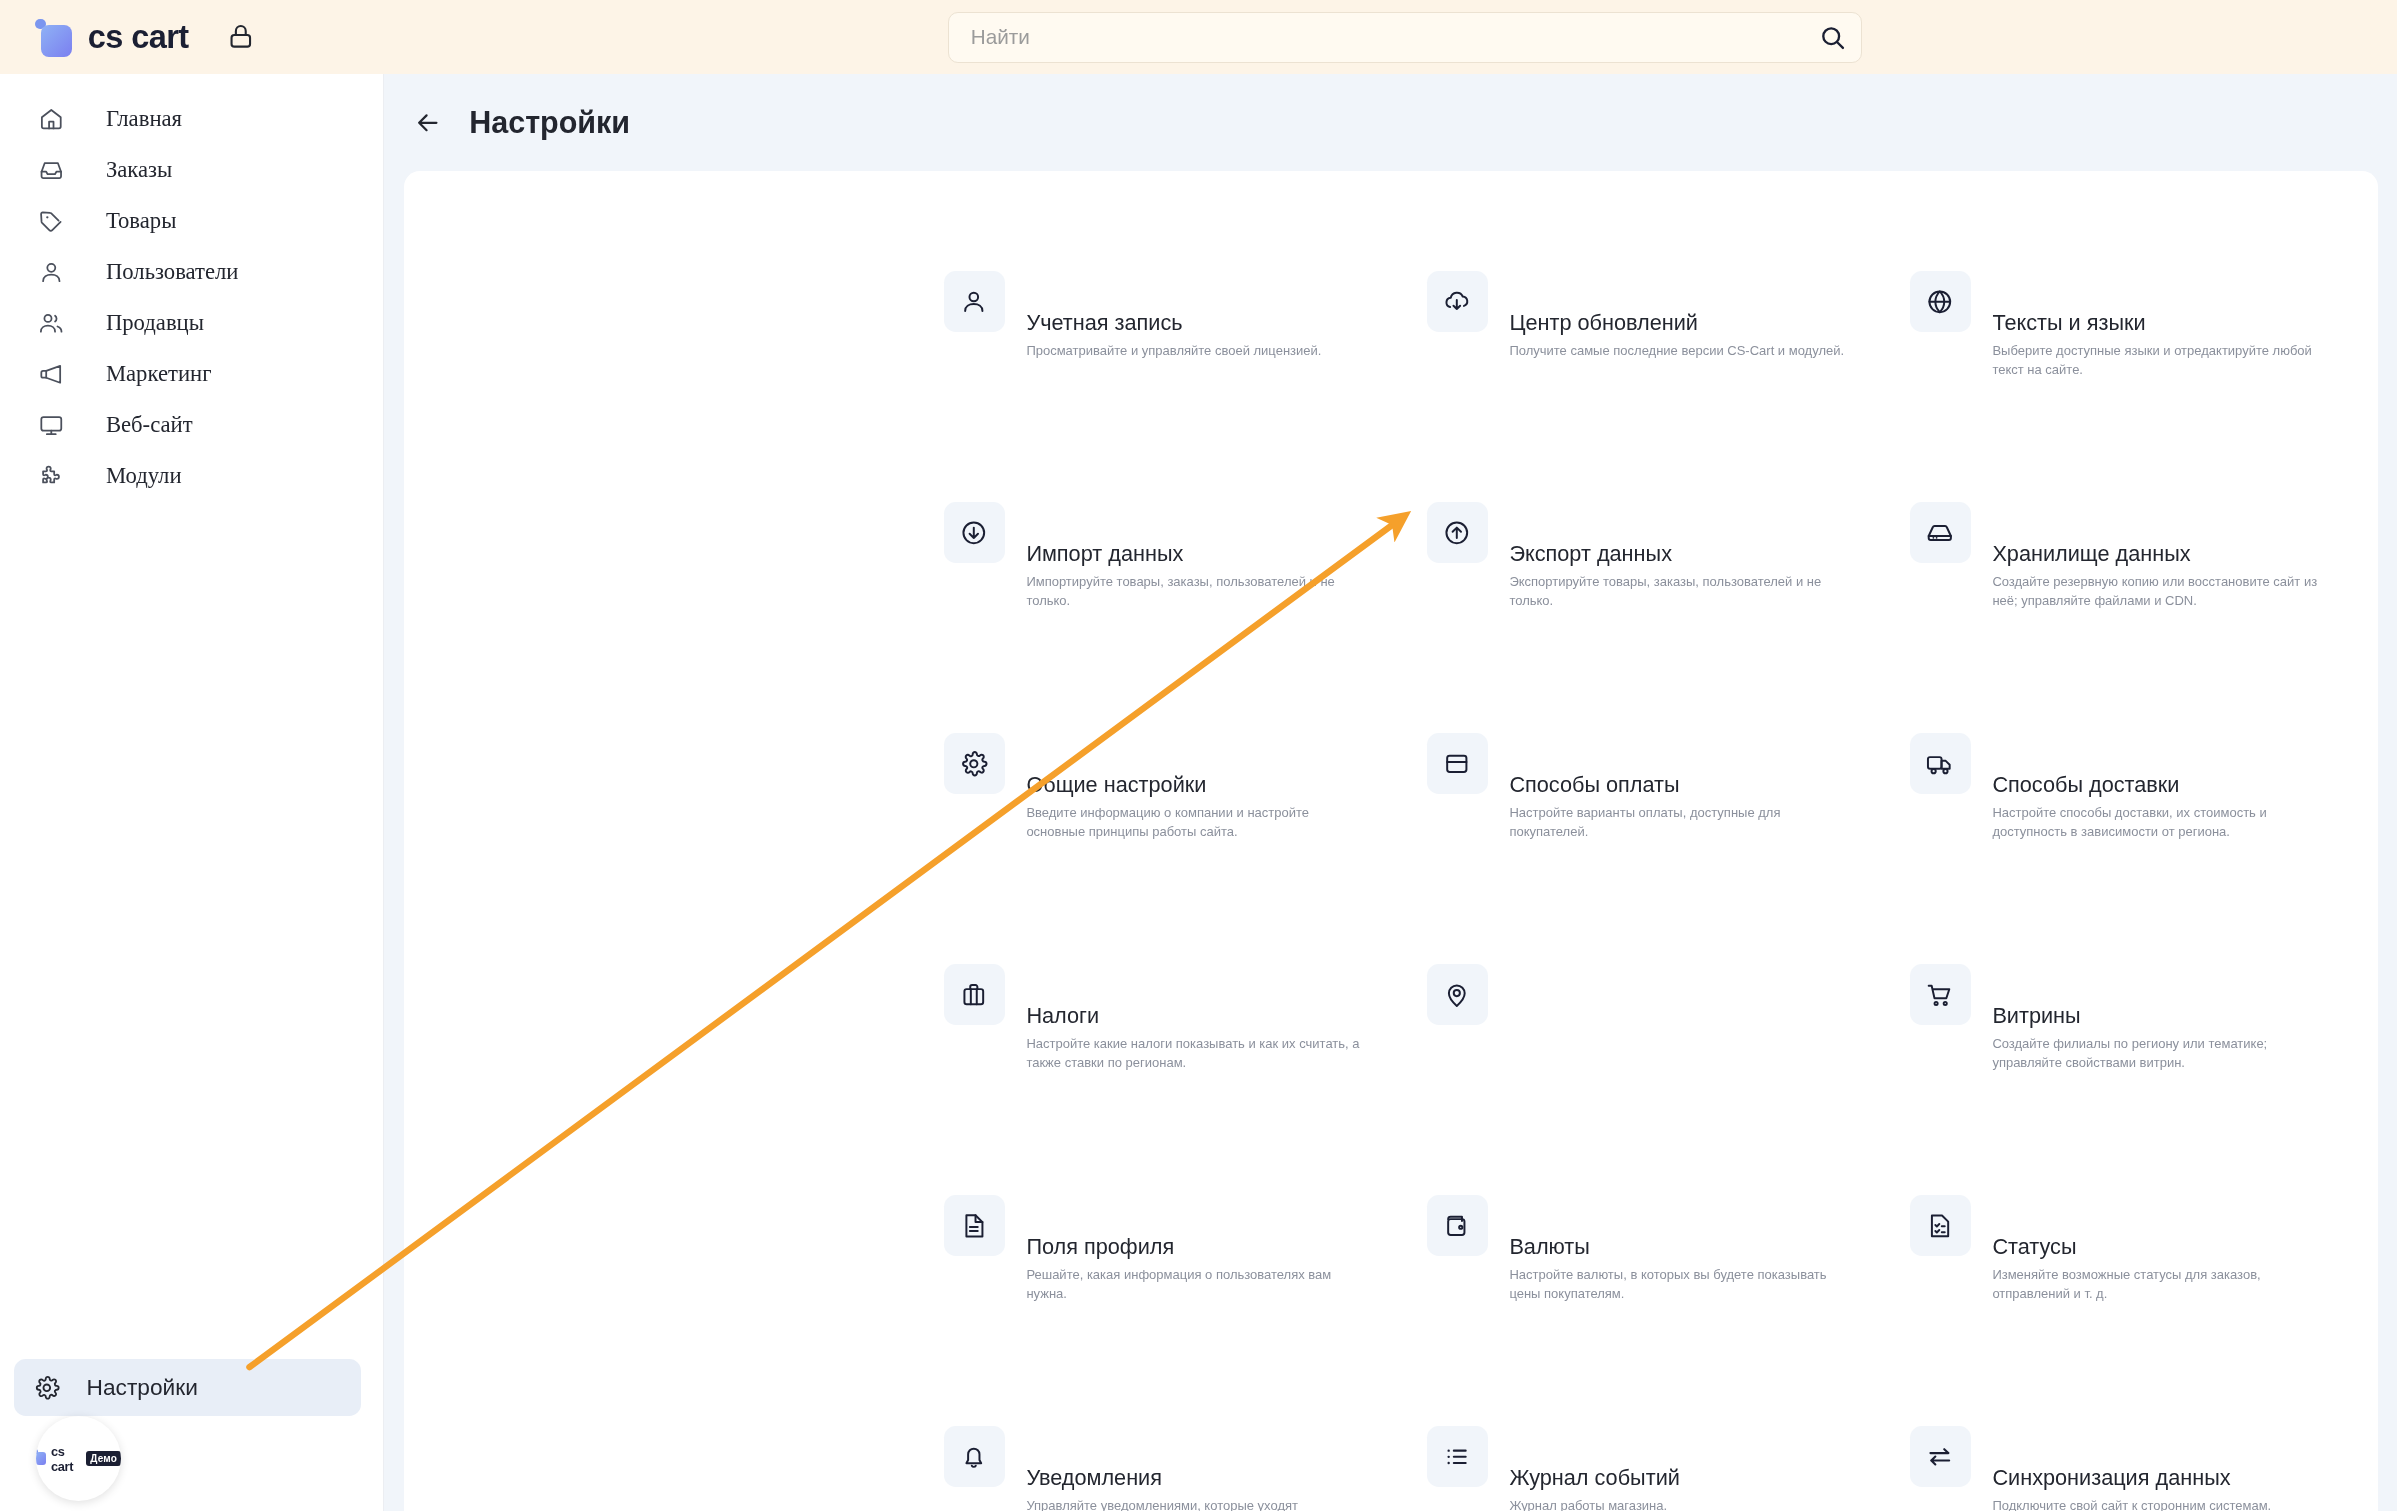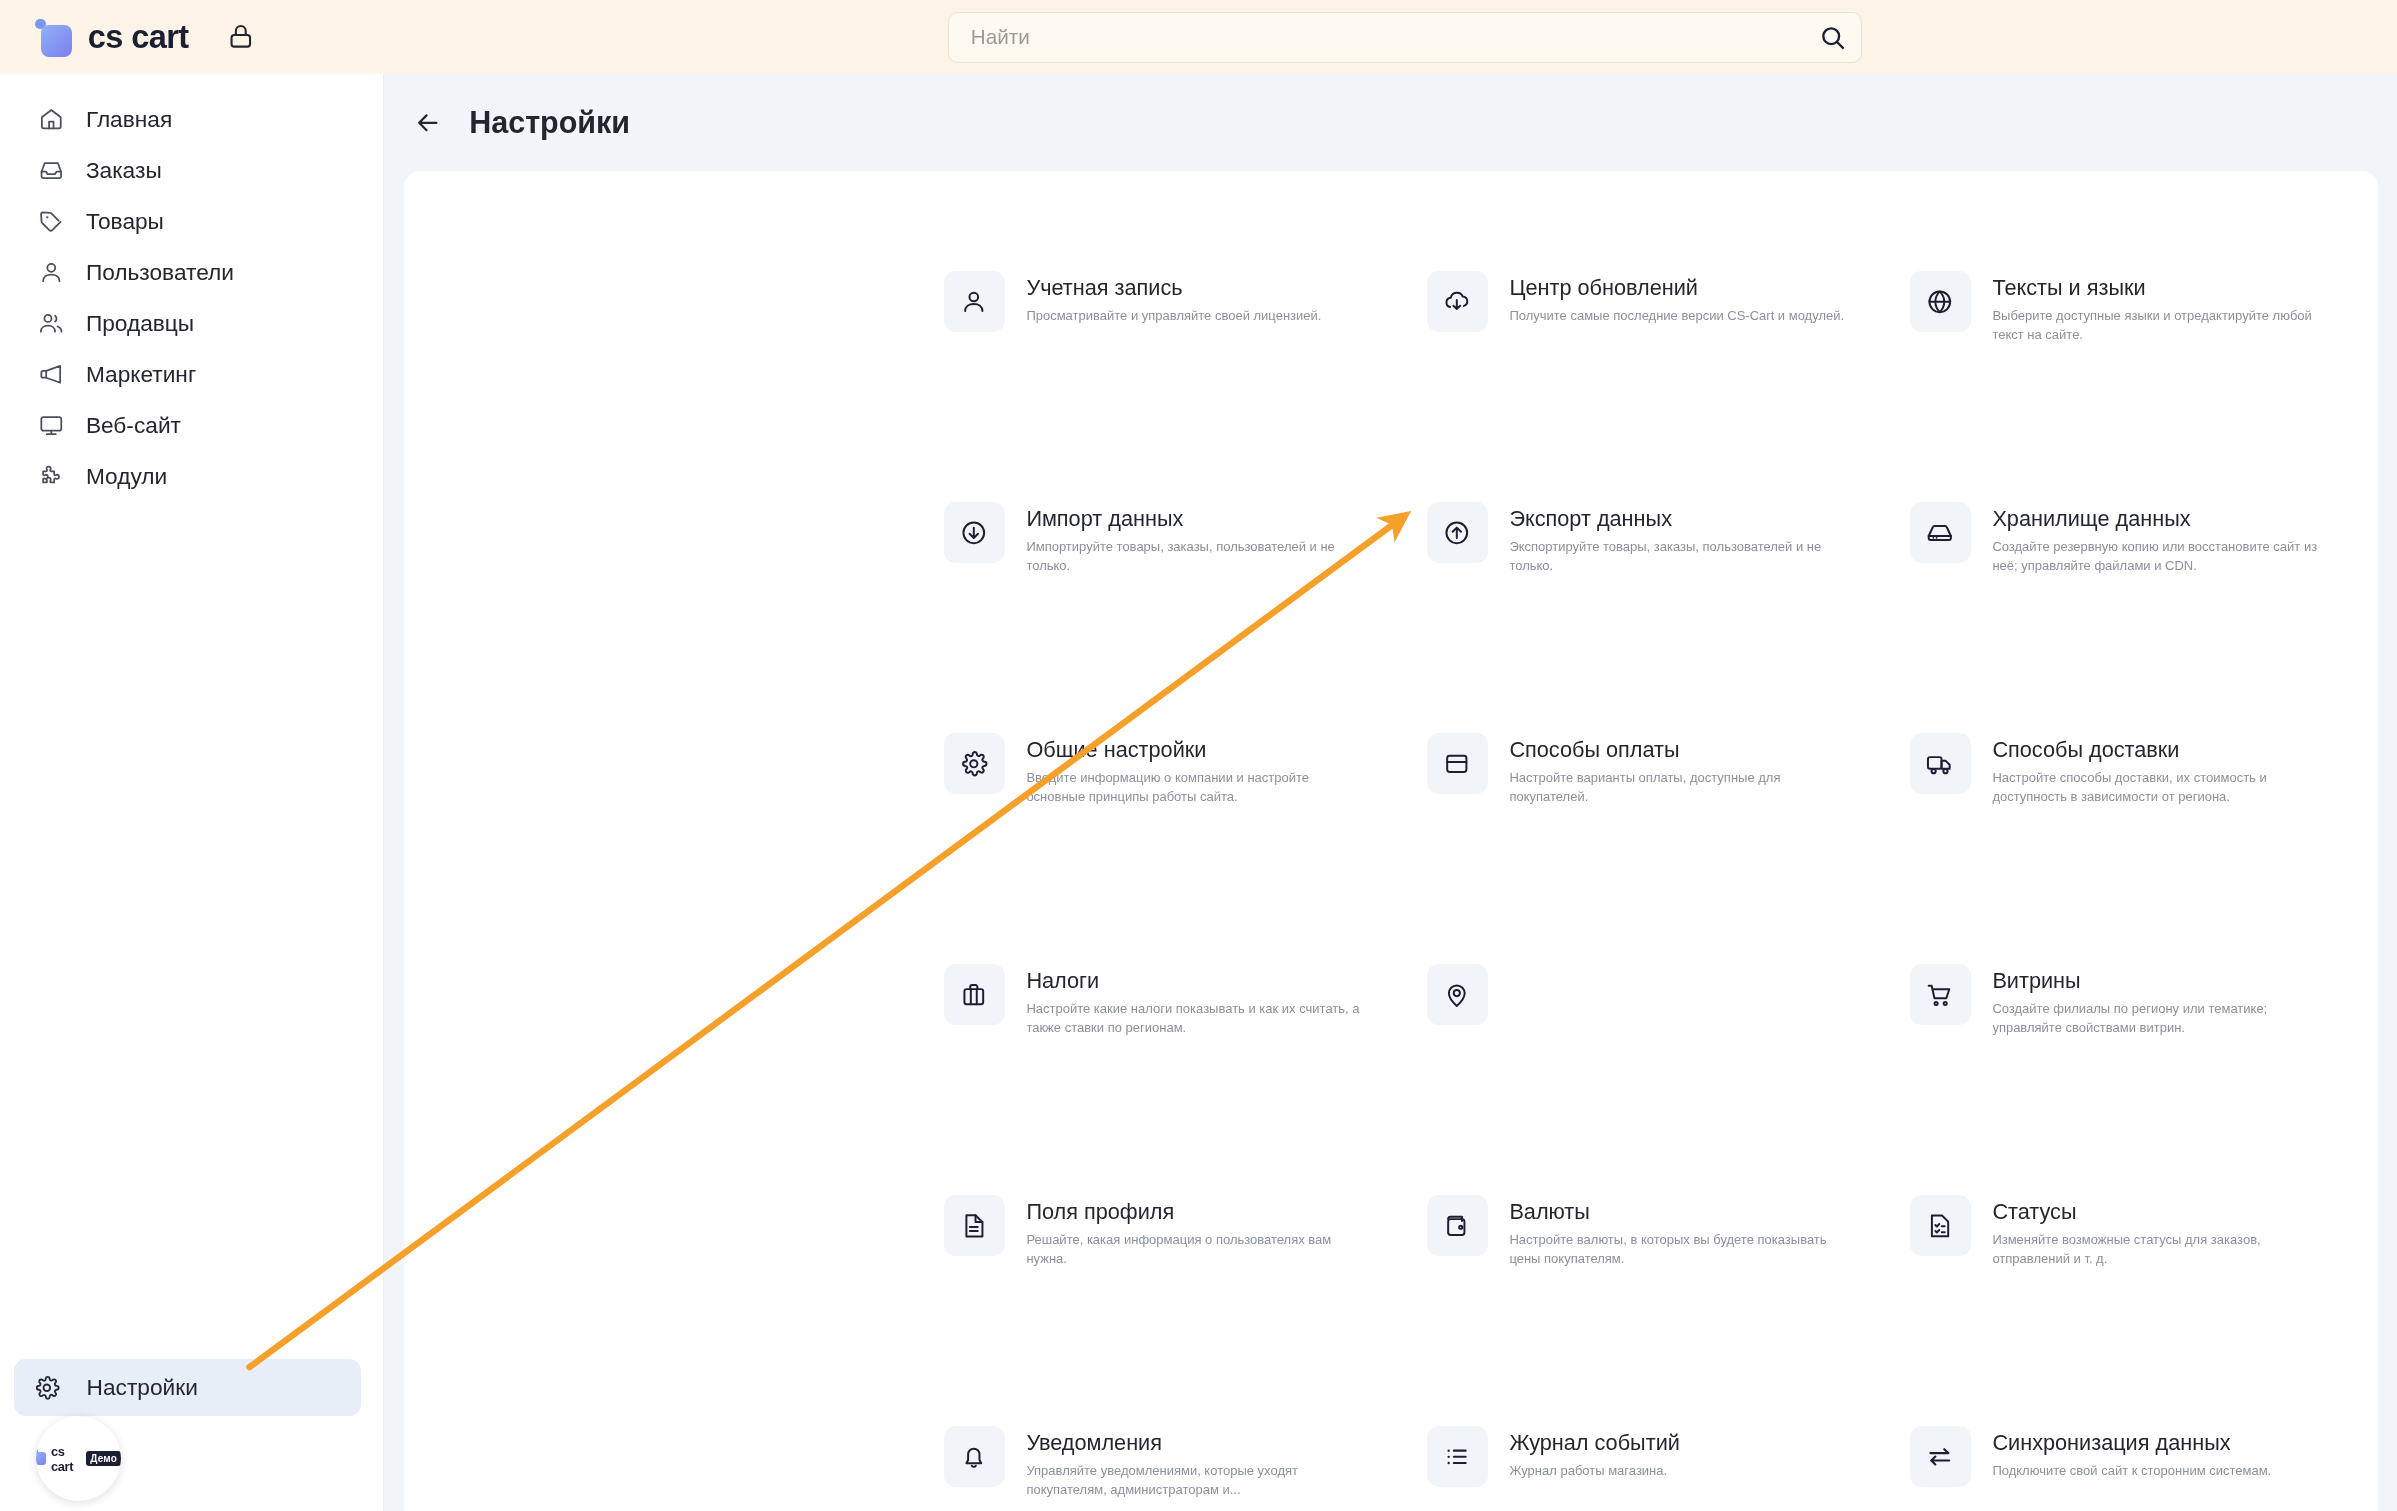--- a/index.html
+++ b/index.html
@@ -56,23 +56,23 @@
   }
 
   
   .sidebar {
     position: absolute; left: 0; top: 74px; width: 384px; height: 1437px;
     background: #ffffff;
     border-right: 1px solid #eceef2;
   }
   .nav-list { padding-top: 19.7px; }
   .nav-item {
-    display: flex; align-items: center; gap: 19px;
+    display: flex; align-items: center; gap: 39px;
     height: 51px; margin: 0 17.7px; padding-left: 17.7px;
-    border-radius: 9.9px; cursor: pointer;
+    border-radius: 9.9px; cursor: pointer; font-family: Liberation Serif, serif;
   }
   .nav-icon { width: 31.5px; height: 31.5px; display: flex; align-items: center; justify-content: center; flex: 0 0 31.5px; }
   .nav-label { font-size: 22.7px; color: #23262f; }
 
   .settings-btn {
     position: absolute; left: 13.8px; bottom: 95px;
     width: 347px; height: 57px;
     background: #e8eef7; border-radius: 11.8px;
     display: flex; align-items: center; gap: 23.6px; padding-left: 17.7px;
     cursor: pointer;
@@ -129,21 +129,21 @@
     grid-template-columns: 483px 483px 463px;
     grid-auto-rows: 231px;
     column-gap: 0px;
   }
   .card { display: flex; gap: 21.7px; align-items: flex-start; cursor: pointer; }
   .card-icon {
     flex: 0 0 61px; width: 61px; height: 61px;
     background: #f1f5fa; border-radius: 11.8px;
     display: flex; align-items: center; justify-content: center;
   }
-  .card-body { padding-top: 2px; max-width: 341px; }
+  .card-body { padding-top: 2px; max-width: 341px; margin-top: 35px; }
   .card-title {
     font-size: 21.7px; font-weight: 500; color: #23262f;
     line-height: 1.35; margin-bottom: 4.9px;
   }
   .card-desc {
     font-size: 13px; color: #8b909c; line-height: 1.45;
   }
 
   
   .annotation {

